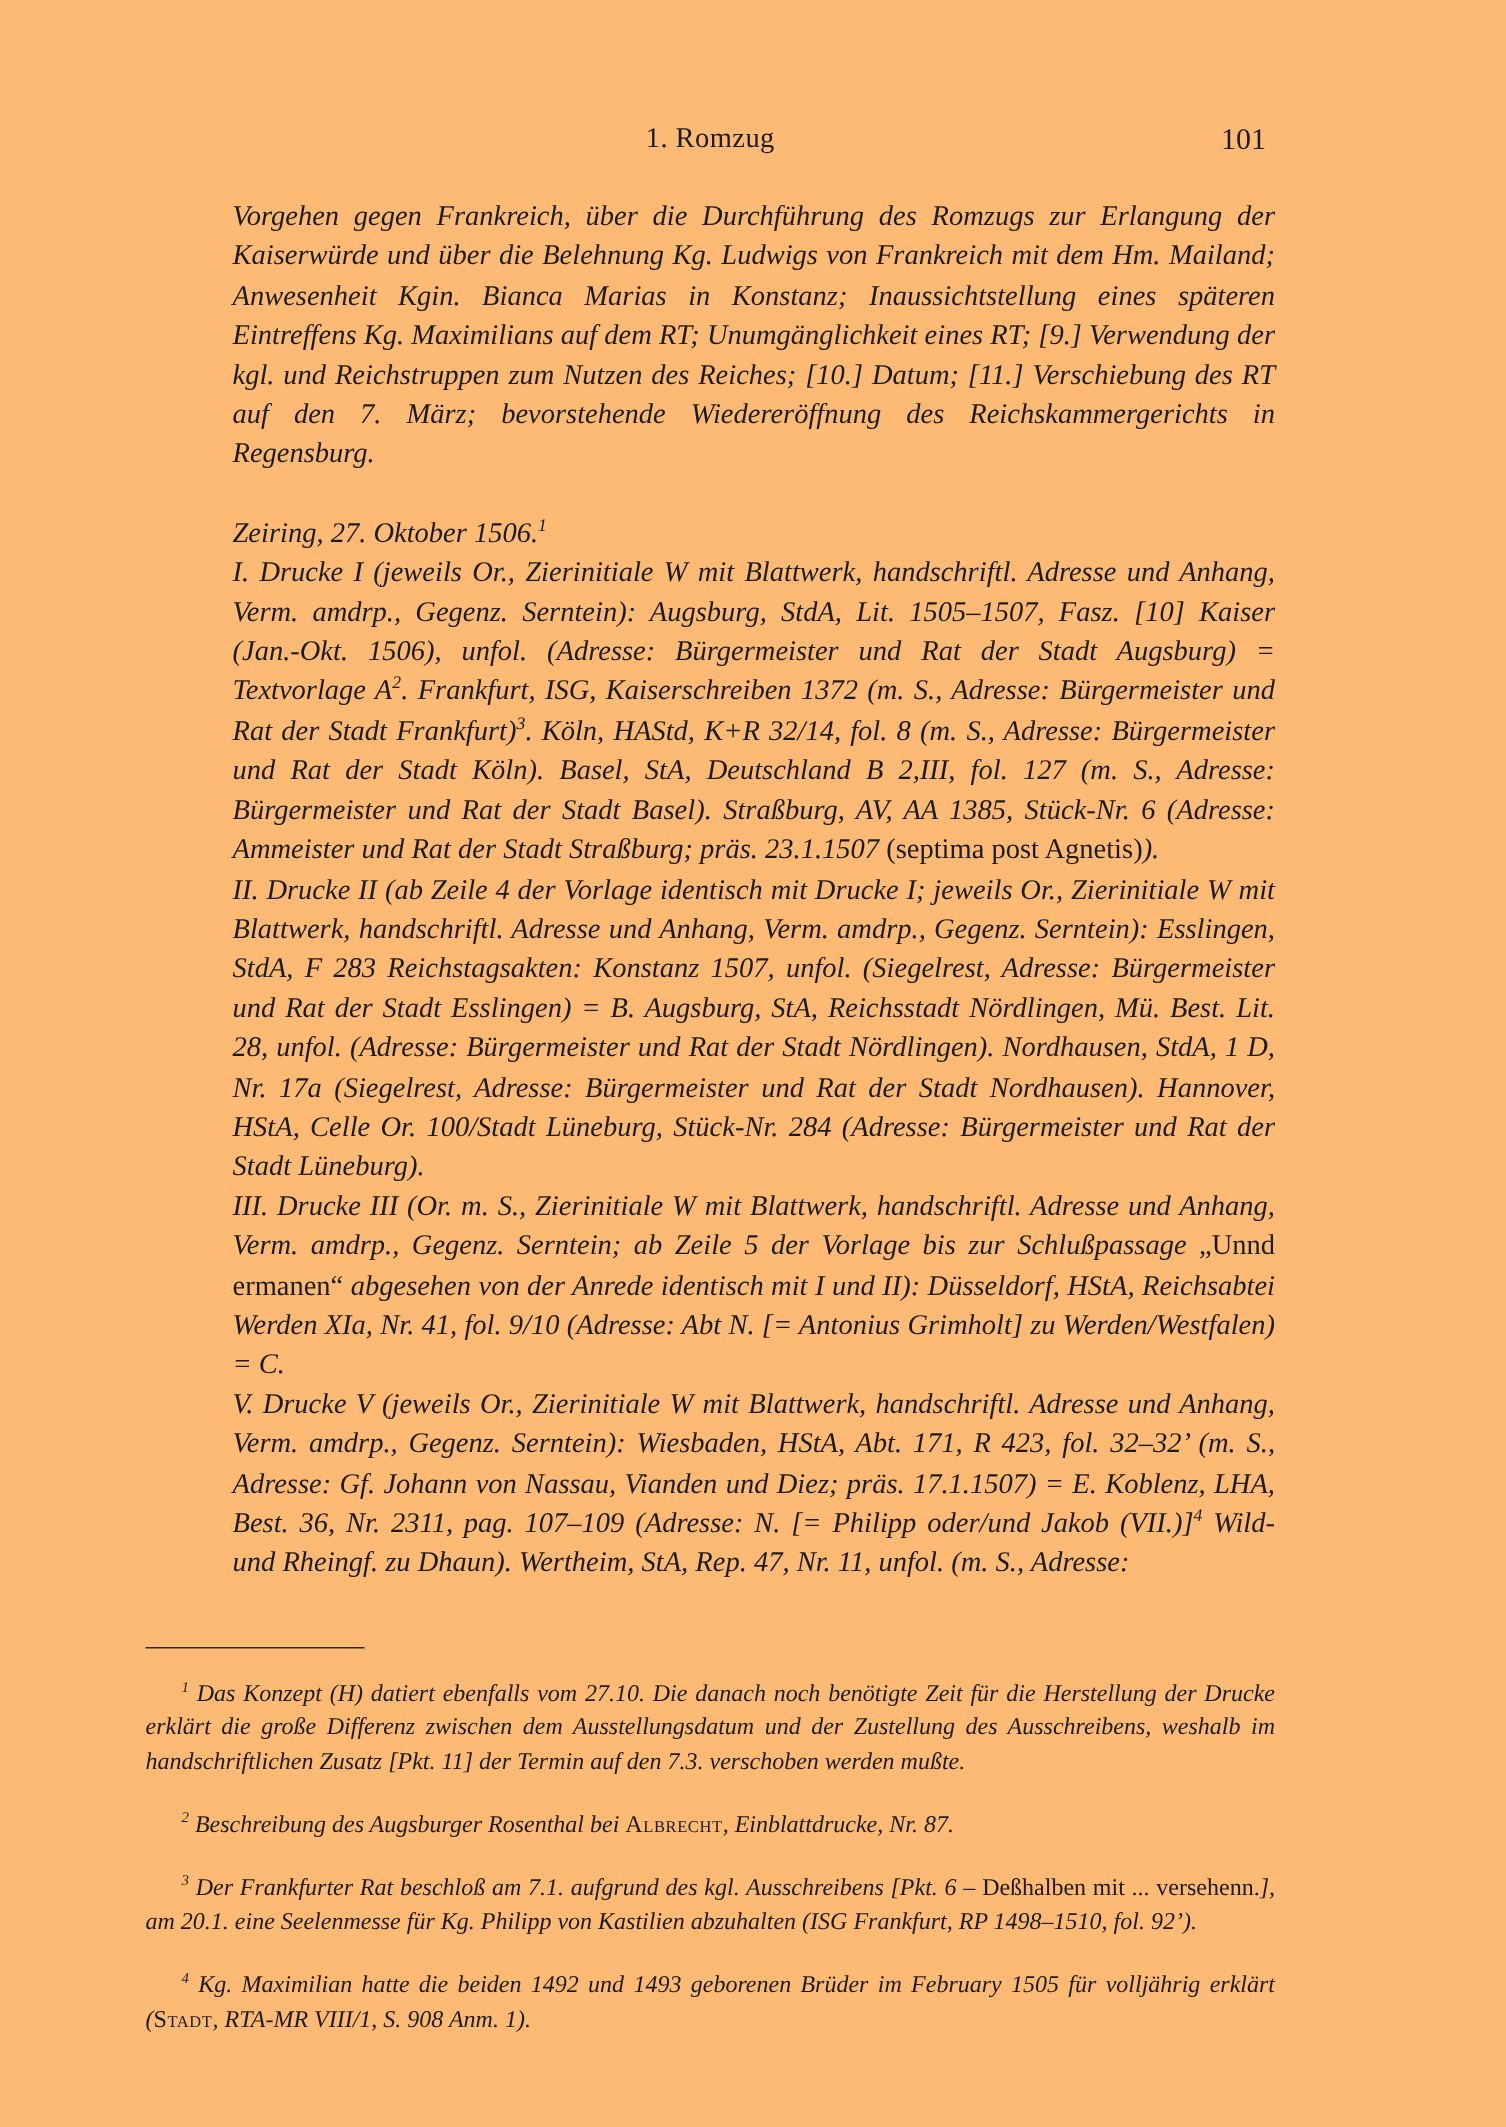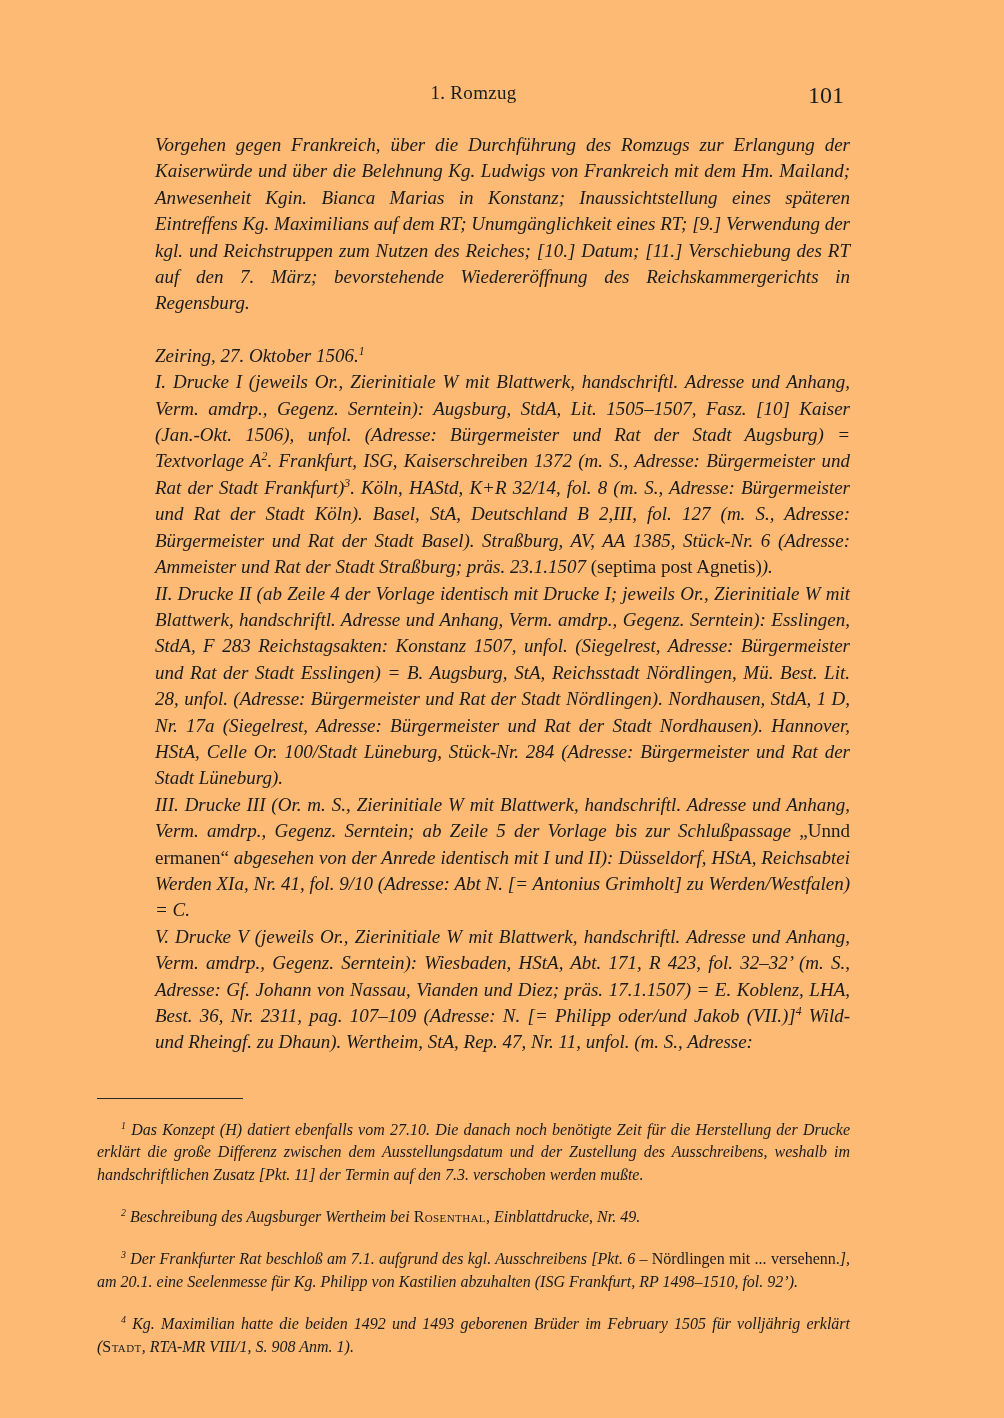--- a/index.html
+++ b/index.html
@@ -22,21 +22,21 @@
     font-style: normal;
     text-align: center;
     height: 26px;
     margin-bottom: 24px;
   }
   .pagehead .chapter { letter-spacing: 0.3px; }
   .pagehead .pagenum {
     position: absolute;
     right: 6px;
     top: 0;
-    font-size: 24px;
+    font-size: 20px;
   }
   .main { margin-left: 58px; }
   .main p {
     font-size: 19px;
     line-height: 26.4px;
     text-align: justify;
     font-style: italic;
   }
   p.summary { margin-bottom: 26px; }
   p.dateline { text-align: left; }
@@ -87,20 +87,20 @@
 
 
     <p class="body"><span class="seg-i">V. Drucke V (jeweils Or., Zierinitiale W mit Blattwerk, handschriftl. Adresse und Anhang, Verm. amdrp., Gegenz. Serntein): Wiesbaden, HStA, Abt. 171, R 423, fol. 32–32’ (m. S., Adresse: Gf. Johann von Nassau, Vianden und Diez; präs. 17.1.1507) = E. Koblenz, LHA, Best. 36, Nr. 2311, pag. 107–109 (Adresse: N. [= Philipp oder/und Jakob (VII.)]</span><span class="seg-sup">4</span><span class="seg-i"> Wild- und Rheingf. zu Dhaun). Wertheim, StA, Rep. 47, Nr. 11, unfol. (m. S., Adresse:</span></p>
   </div>
 
   <div class="footnotes">
     <div class="footnote-rule"></div>
 
     <p><span class="seg-sup">1</span><span class="seg-i"> Das Konzept (H) datiert ebenfalls vom 27.10. Die danach noch benötigte Zeit für die Herstellung der Drucke erklärt die große Differenz zwischen dem Ausstellungsdatum und der Zustellung des Ausschreibens, weshalb im handschriftlichen Zusatz [Pkt. 11] der Termin auf den 7.3. verschoben werden mußte.</span></p>
 
-    <p><span class="seg-sup">2</span><span class="seg-i"> Beschreibung des Augsburger Wertheim bei </span><span class="seg-sc">Rosenthal</span><span class="seg-i">, Einblattdrucke, Nr. 49.</span></p>
+    <p><span class="seg-sup">2</span><span class="seg-i"> Beschreibung des Augsburger Rosenthal bei </span><span class="seg-sc">Albrecht</span><span class="seg-i">, Einblattdrucke, Nr. 87.</span></p>
 
-    <p><span class="seg-sup">3</span><span class="seg-i"> Der Frankfurter Rat beschloß am 7.1. aufgrund des kgl. Ausschreibens [Pkt. 6 – </span><span class="seg-r">Nördlingen mit ... versehenn.</span><span class="seg-i">], am 20.1. eine Seelenmesse für Kg. Philipp von Kastilien abzuhalten (ISG Frankfurt, RP 1498–1510, fol. 92’).</span></p>
+    <p><span class="seg-sup">3</span><span class="seg-i"> Der Frankfurter Rat beschloß am 7.1. aufgrund des kgl. Ausschreibens [Pkt. 6 – </span><span class="seg-r">Deßhalben mit ... versehenn.</span><span class="seg-i">], am 20.1. eine Seelenmesse für Kg. Philipp von Kastilien abzuhalten (ISG Frankfurt, RP 1498–1510, fol. 92’).</span></p>
 
     <p><span class="seg-sup">4</span><span class="seg-i"> Kg. Maximilian hatte die beiden 1492 und 1493 geborenen Brüder im February 1505 für volljährig erklärt (</span><span class="seg-sc">Stadt</span><span class="seg-i">, RTA-MR VIII/1, S. 908 Anm. 1).</span></p>
   </div>
 
 </div>
 
 </body></html>

